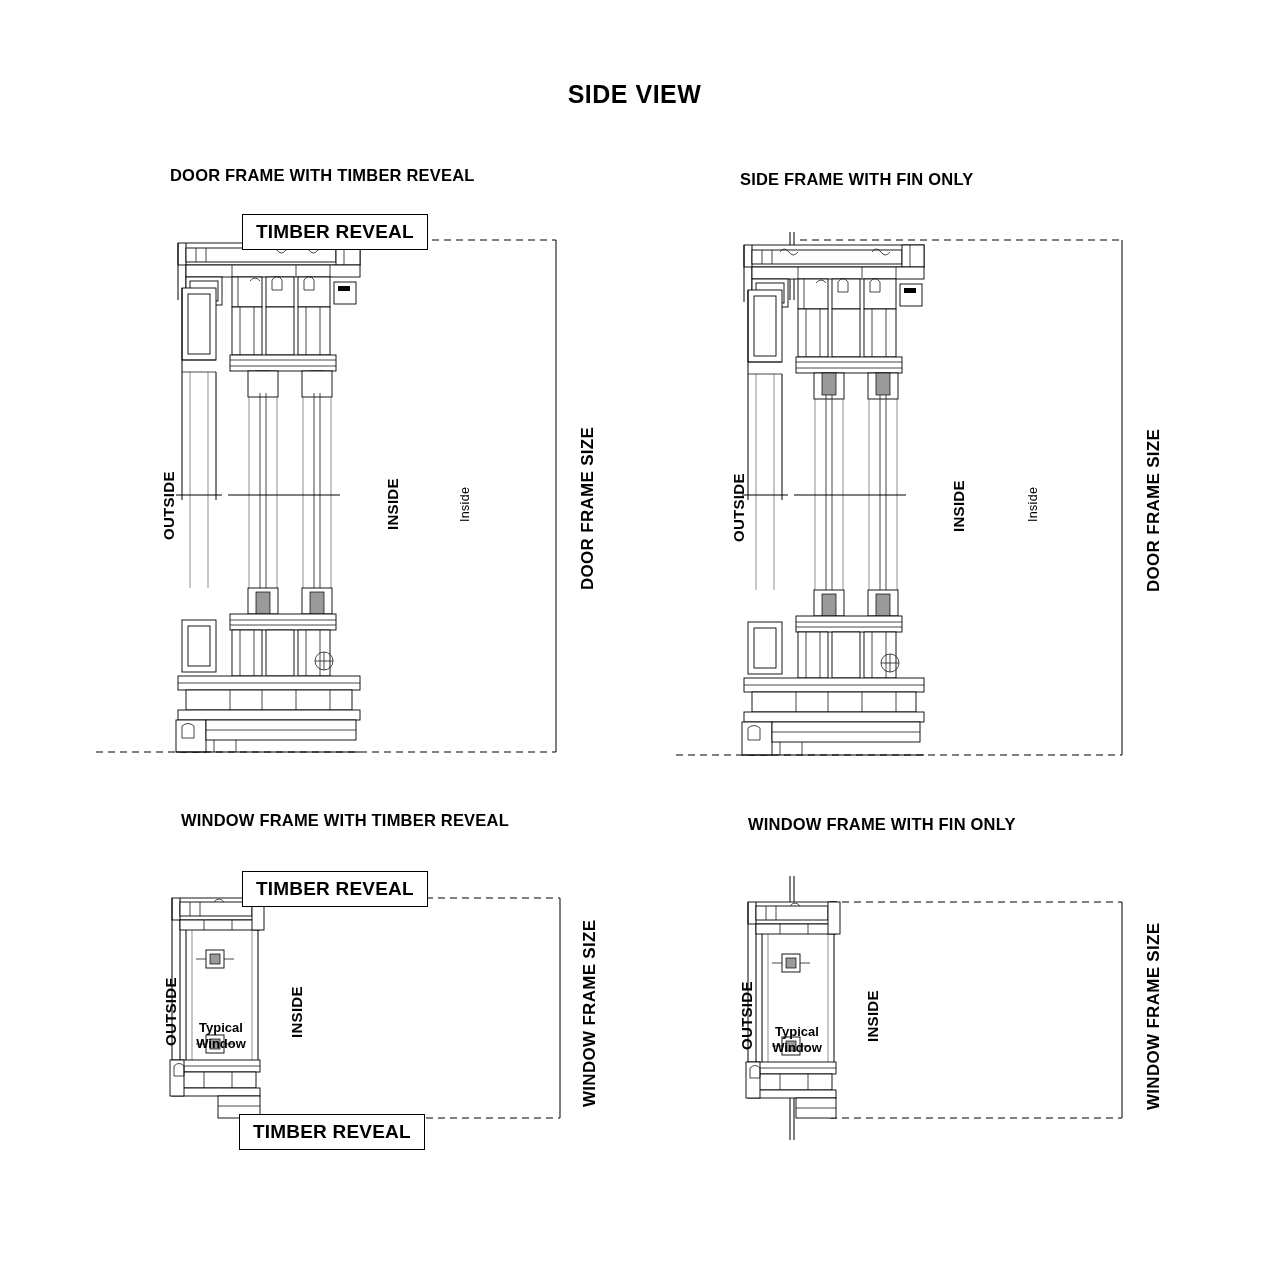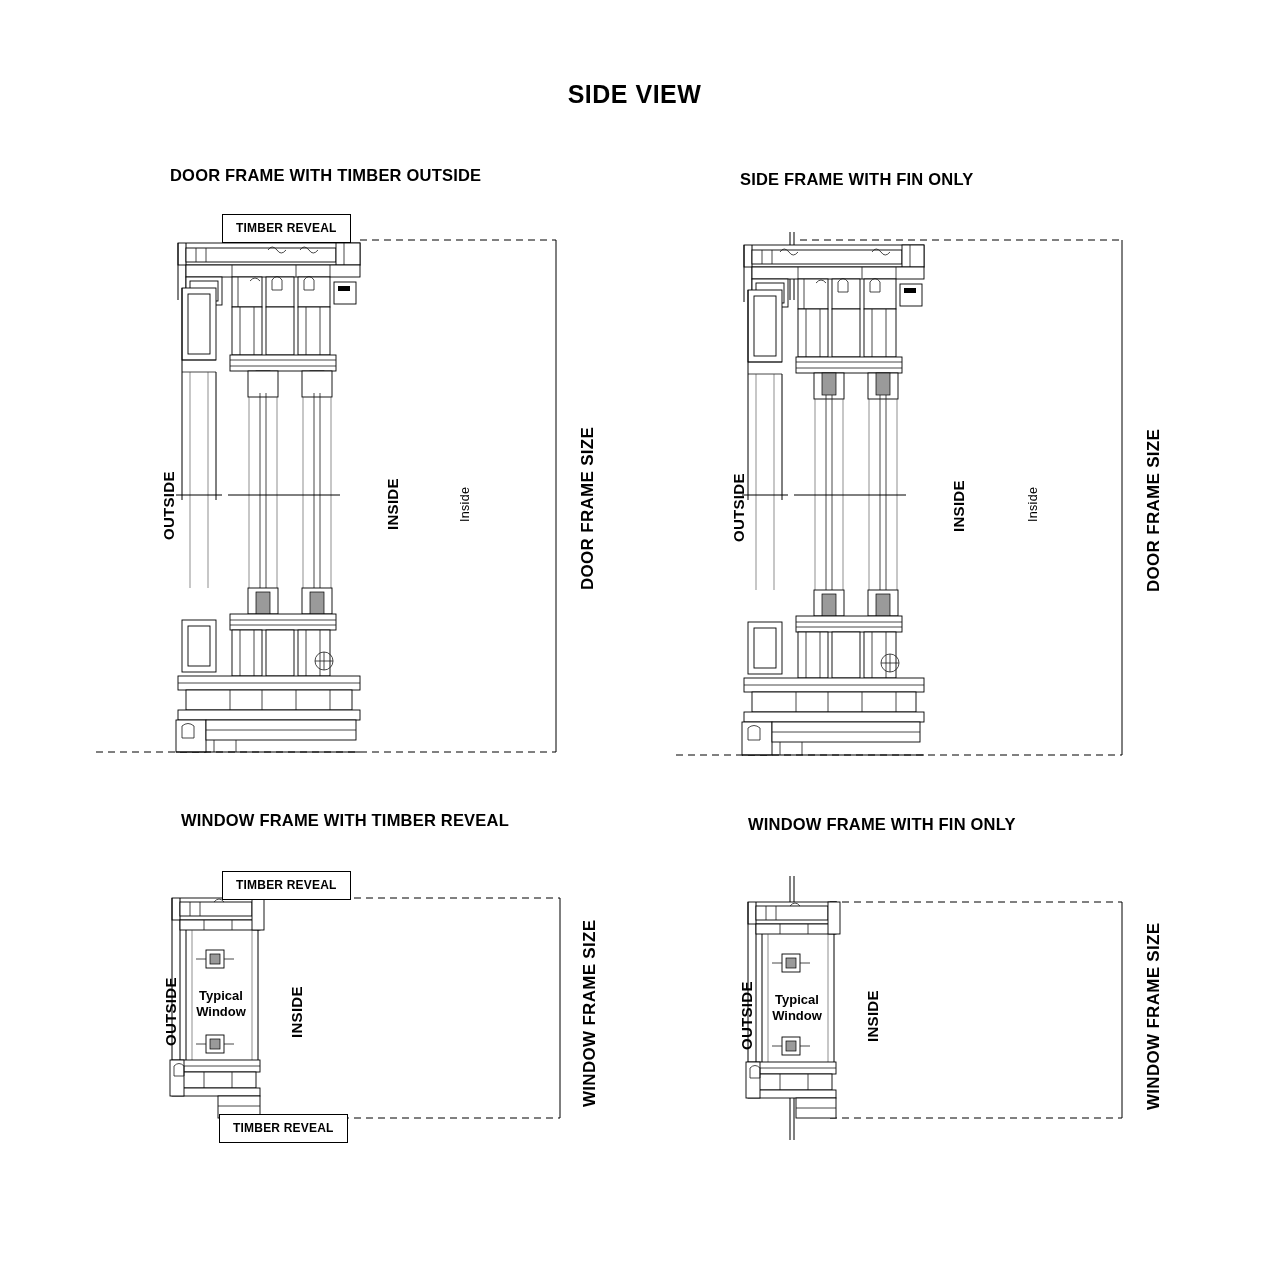--- a/index.html
+++ b/index.html
@@ -58,38 +58,40 @@
   }
   .vlabel.big {
     font-size: 17px;
   }
 
   
   .reveal-box {
     position: absolute;
     border: 1.6px solid #000;
     background: #fff;
-    font-size: 12px;
+    font-size: 19px;
     font-weight: bold;
     text-align: left;
     line-height: 1;
     padding: 7px 13px 8px 13px;
     white-space: nowrap;
     letter-spacing: 0.2px;
     z-index: 5;
+    margin-left: 20px;
   }
 
   .static-text {
     position: absolute;
     font-size: 13px;
     font-weight: bold;
     text-align: center;
     line-height: 1.25;
     white-space: pre-line;
     z-index: 4;
+    margin-top: 32px;
   }
 
   svg {
     position: absolute;
     top: 0;
     left: 0;
     overflow: visible;
   }
   .ln { stroke: #000; fill: none; stroke-width: 1; }
   .ln-thin { stroke: #1a1a1a; fill: none; stroke-width: 0.8; }
@@ -99,21 +101,21 @@
   .fill-d { fill: #9a9a9a; stroke: #000; stroke-width: 0.7; }
   .fill-k { fill: #000000; stroke: none; }
 </style>
 </head>
 <body>
 
 <div class="page">
 
   <div class="main-title">SIDE VIEW</div>
 
-  <div class="panel-title pt-door-timber">DOOR FRAME WITH TIMBER OUTSIDE</div>
+  <div class="panel-title pt-door-timber">DOOR FRAME WITH TIMBER REVEAL</div>
 
   <svg width="1269" height="1271">
     <g>
 
       <path class="dash" d="M360 240 L556 240"></path>
       <path class="dash" d="M96 752 L556 752"></path>
       <path class="ln" d="M556 240 L556 752"></path>
 
       <rect class="fill-w" x="178" y="243" width="182" height="22"></rect>
       <path class="ln" d="M178 243 L178 300 M186 243 L186 300"></path>

